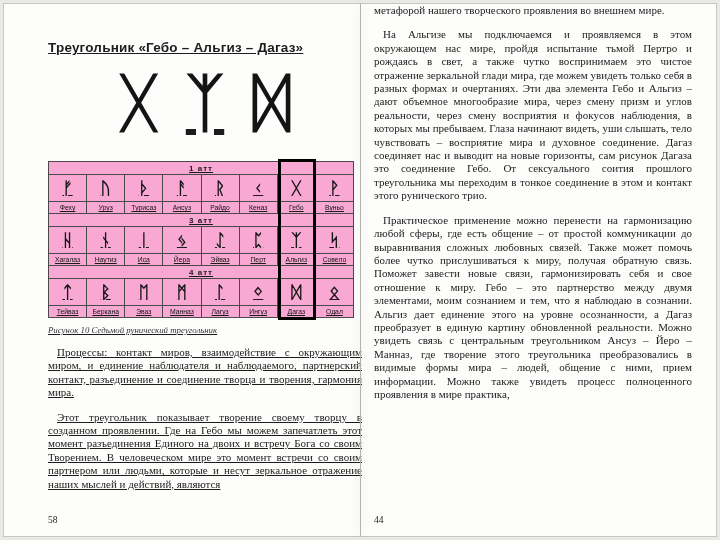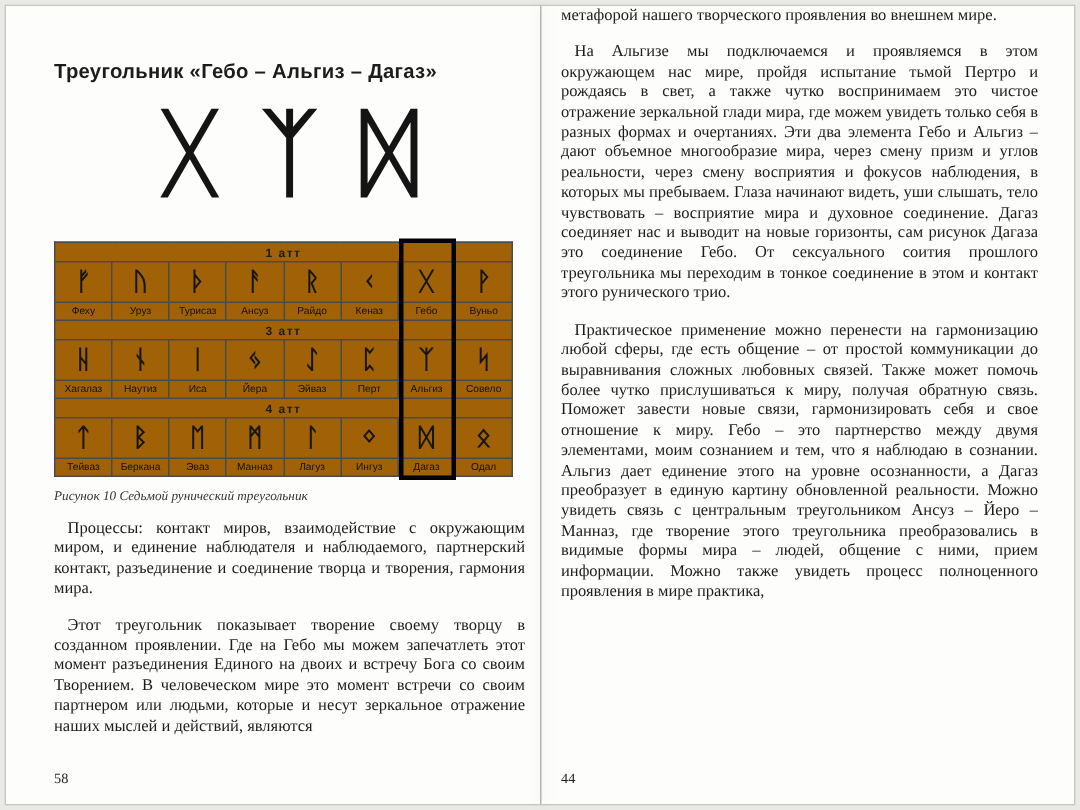--- a/index.html
+++ b/index.html
@@ -10,40 +10,40 @@
     color:#1c1c1c;
     position:relative;
     overflow:hidden;
   }
   .spread { position:absolute; inset:3px; background:#fdfdfc; border:1px solid #c7c7c5; }
   .gutter {
     position:absolute; left:50%; top:0; bottom:0; width:1px;
     background:#b2b2b0; box-shadow:0 0 9px rgba(90,90,90,.28);
   }
   .page { position:absolute; top:0; height:100%; overflow:hidden; }
-  .page.left  { left:32px;  width:314px; padding-top:36px; }
+  .page.left  { left:44px;  width:314px; padding-top:36px;text-decoration:underline; }
   .page.right { left:370px; width:318px; }
 
   .title {
     font-family:"Liberation Sans", sans-serif;
     font-size:13.5px; font-weight:bold; letter-spacing:.2px;
     margin-bottom:10px; white-space:nowrap;
   }
 
   .big-runes {
     display:flex; gap:28px; justify-content:center; align-items:center;
     height:76px; margin:2px 0 12px;
   }
   .big-rune {
     font-family:"DejaVu Sans", sans-serif;
     font-size:64px; line-height:76px; font-weight:bold; color:#141414;
   }
 
   .table-wrap { position:relative; width:306px; }
-  table.rune-table { width:100%; border-collapse:collapse; table-layout:fixed; background:#a16207;margin-top:20px; }
+  table.rune-table { width:100%; border-collapse:collapse; table-layout:fixed; background:#f9a8d4;margin-top:20px; }
   .rune-table td {
     border:1px solid #4a4a4a; text-align:center;
     overflow:hidden; white-space:nowrap; padding:0;
   }
   .att-header td {
     font-family:"Liberation Sans", sans-serif;
     font-size:8px; font-weight:bold; height:13px; letter-spacing:1px;
   }
   .runes-row td {
     font-family:"DejaVu Sans", sans-serif;

